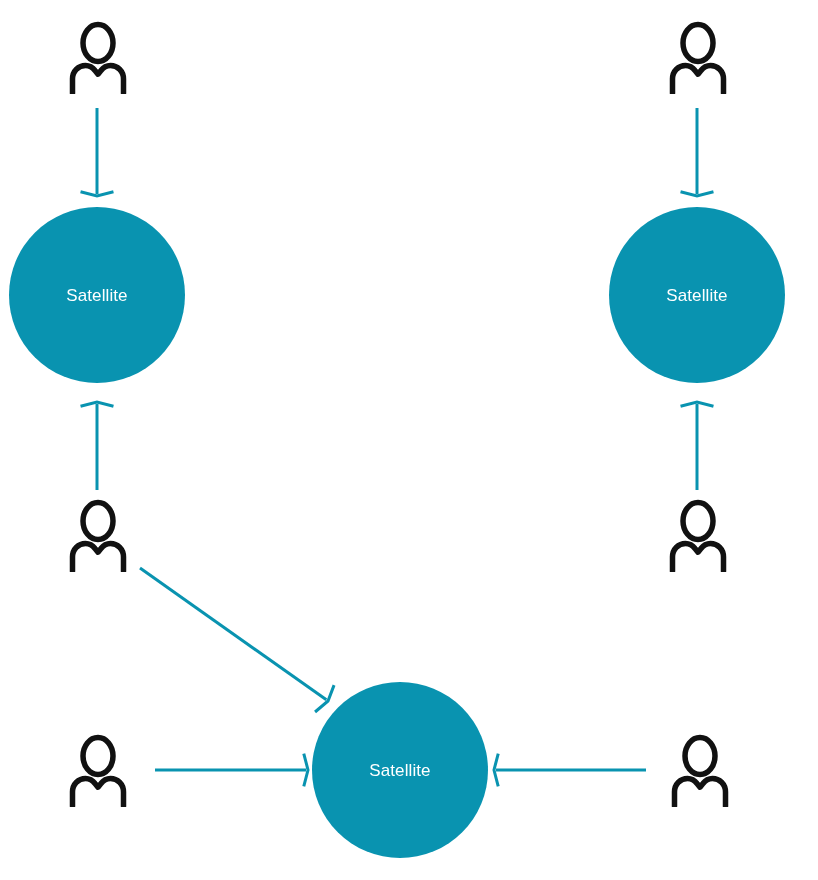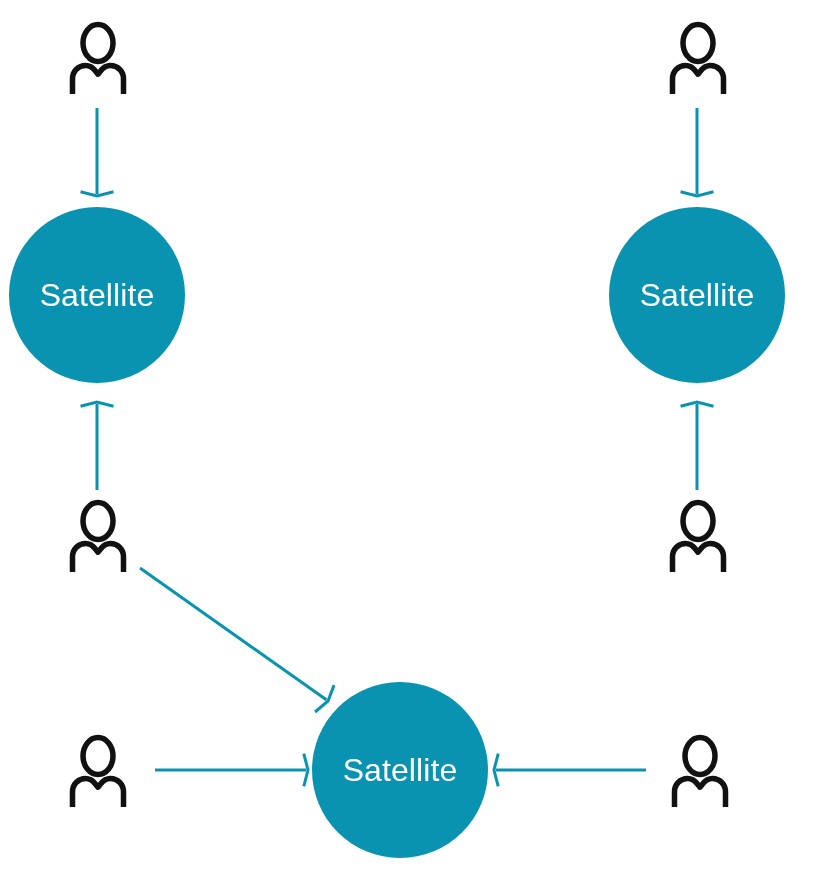--- a/index.html
+++ b/index.html
@@ -28,21 +28,21 @@
     position: absolute;
     border-radius: 50%;
     display: flex;
     align-items: center;
     justify-content: center;
     box-sizing: border-box;
   }
   .node-label {
     color: #ffffff;
     font-family: "Liberation Sans", sans-serif;
-    font-size: 32px;
+    font-size: 17px;
     font-weight: 400;
     letter-spacing: 0.1px;
     line-height: 1;
     white-space: nowrap;
     user-select: none;
   }
   .actor {
     position: absolute;
   }
   .actor svg {

